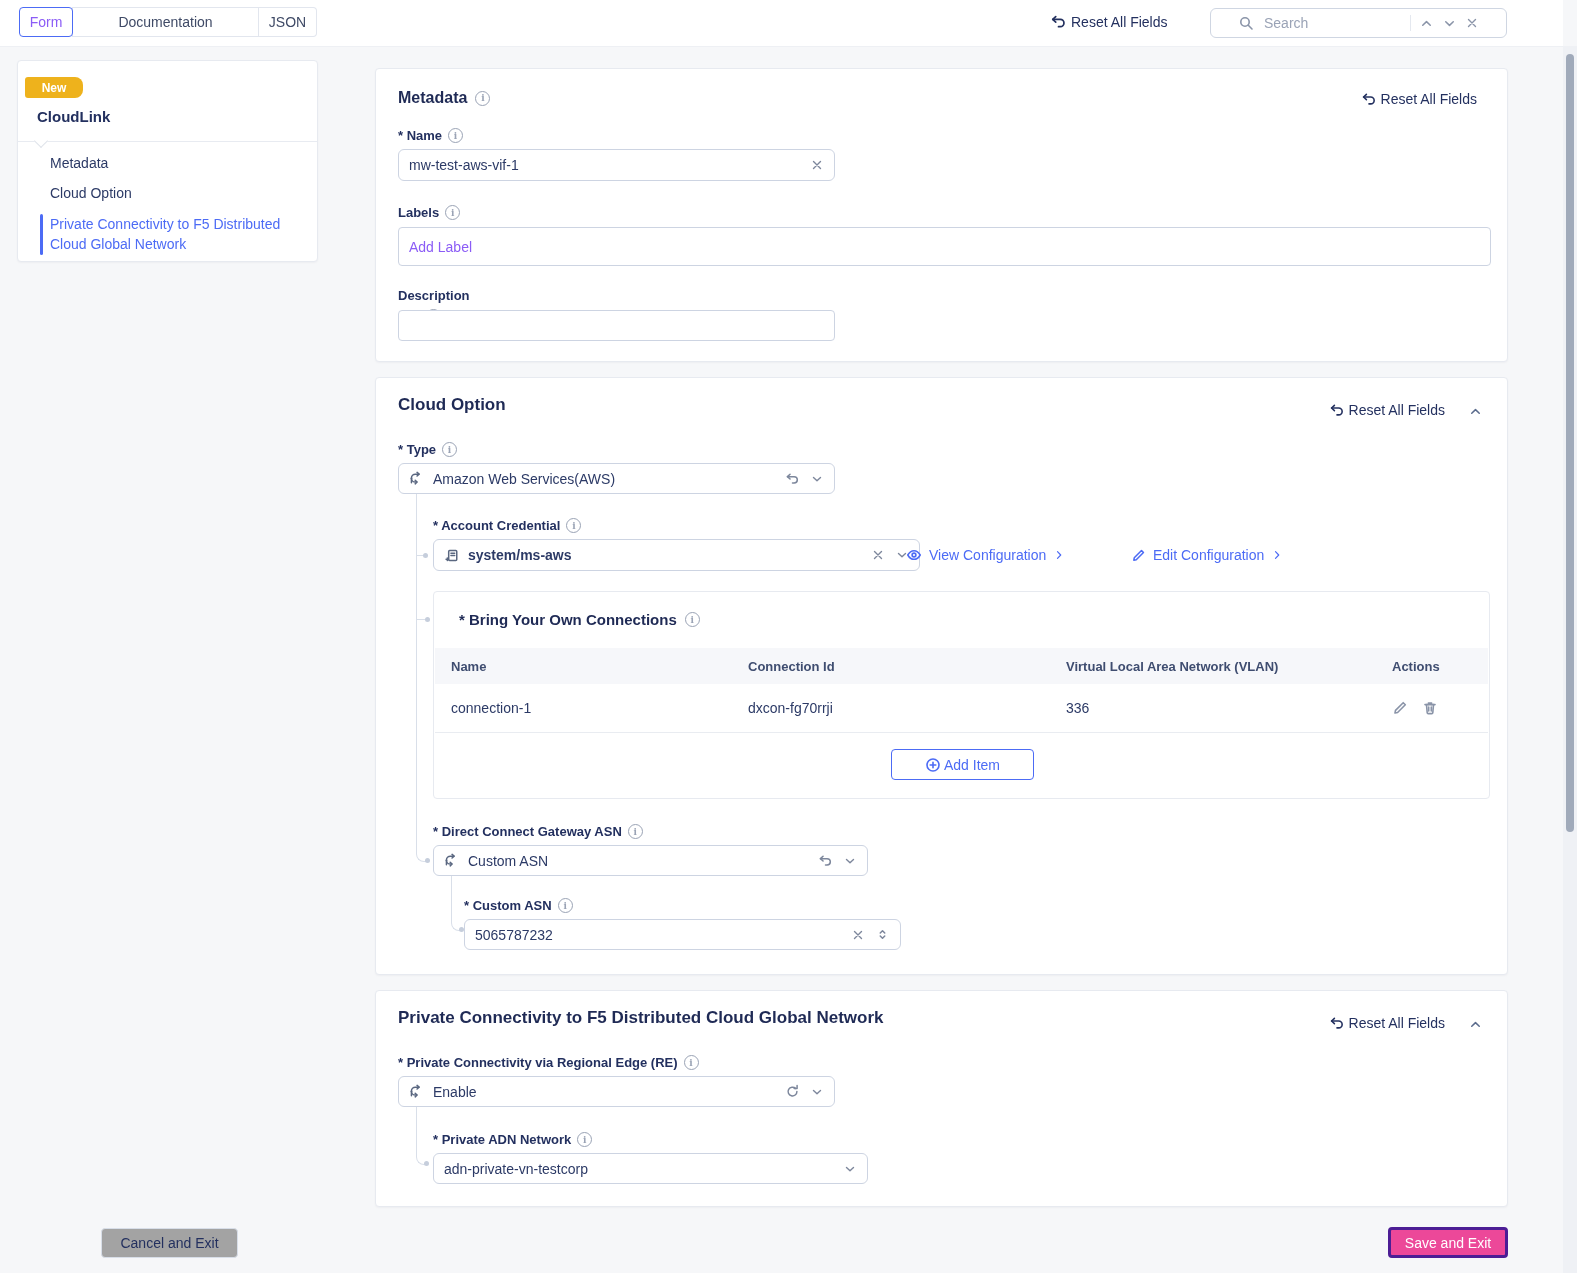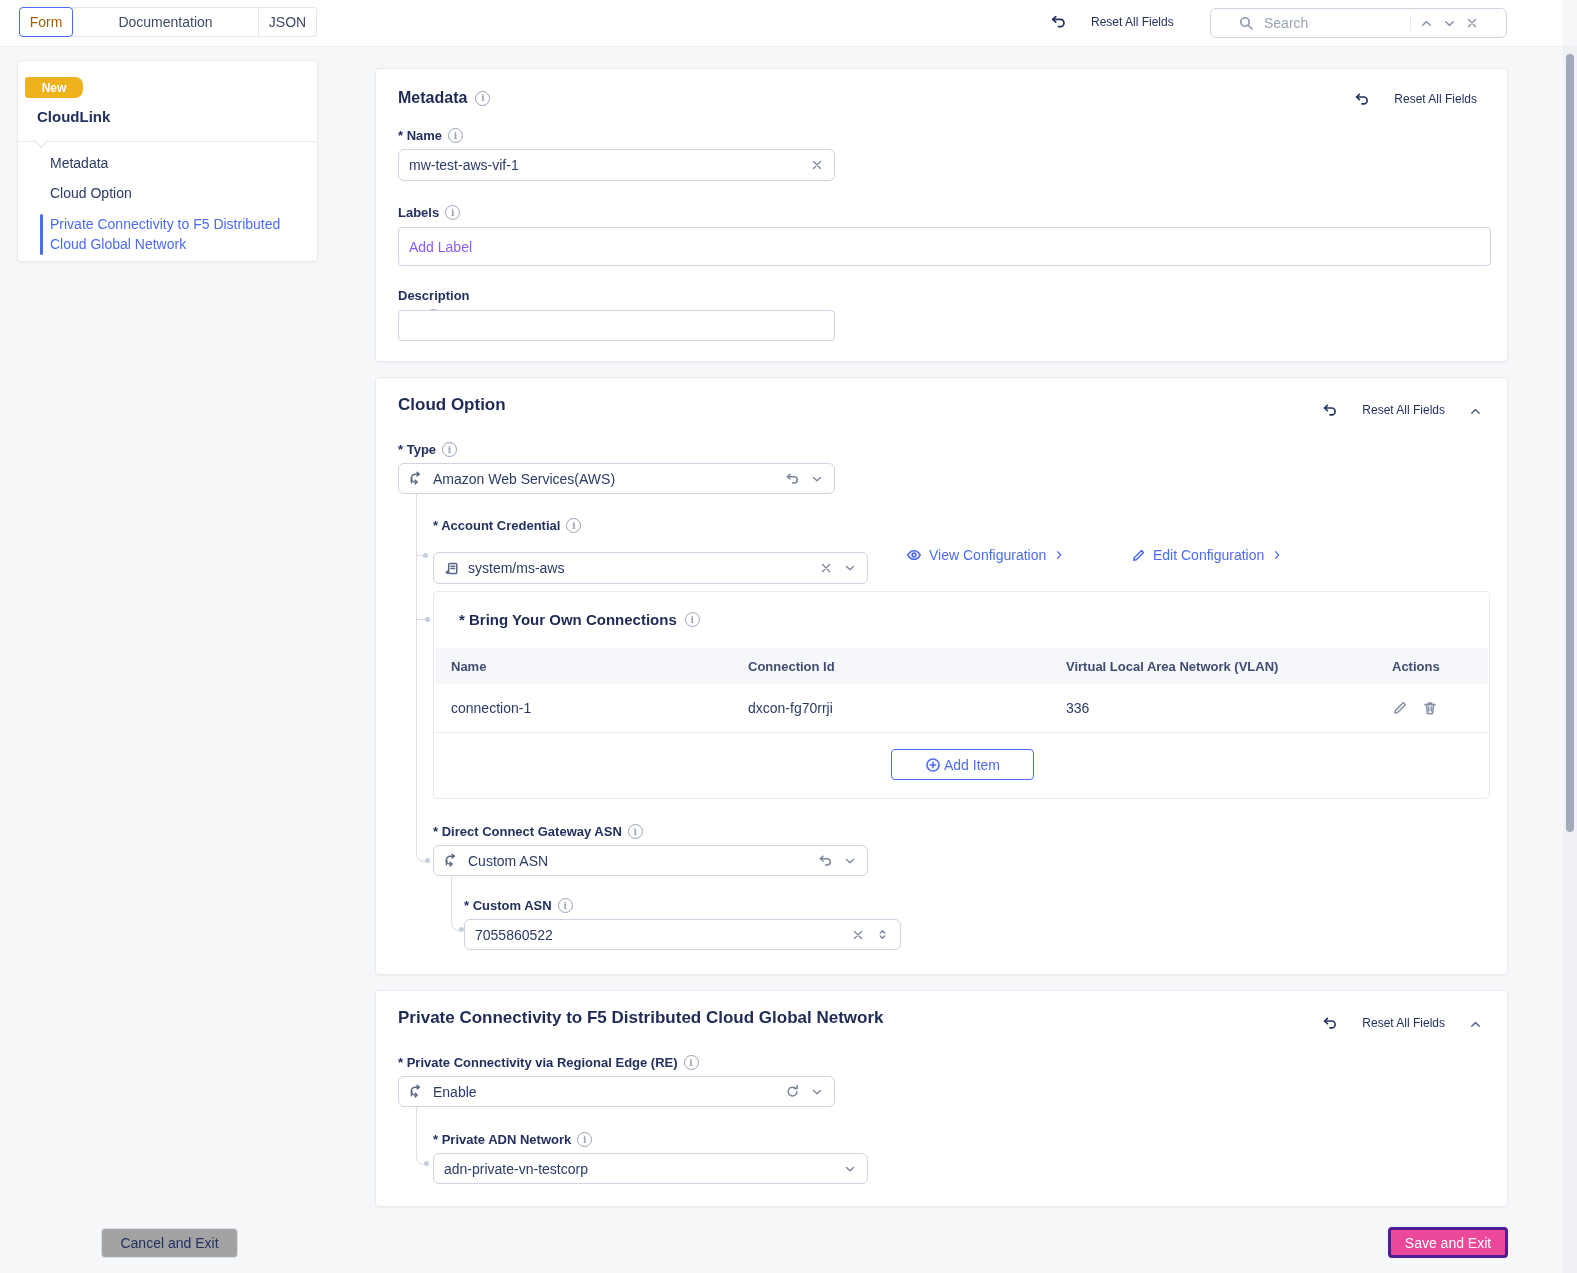--- a/index.html
+++ b/index.html
@@ -4,24 +4,24 @@
 <style>
   html,body{margin:0;padding:0;}
   body{font-family:"Liberation Sans",sans-serif;background:#f6f7f9;}
   .page{position:relative;width:1577px;height:1273px;overflow:hidden;background:#f6f7f9;}
   .abs{position:absolute;}
   svg.ic{stroke:currentColor;fill:none;stroke-width:1.6;stroke-linecap:round;stroke-linejoin:round;display:block;}
   
   .topbar{position:absolute;top:0;left:0;width:1563px;height:46px;background:#fff;border-bottom:1px solid #eef0f4;}
   .tabgroup{position:absolute;left:19px;top:7px;display:flex;height:30px;font-size:14px;}
   .tab{display:flex;align-items:center;justify-content:center;box-sizing:border-box;cursor:pointer;background:#fff;color:#3f4a66;}
-  .tab-form{width:54px;border:1px solid #4c6bf5;border-radius:4px;color:#a16207;z-index:2;}
+  .tab-form{width:54px;border:1px solid #4c6bf5;border-radius:4px;color:#8b5cf6;z-index:2;}
   .tab-doc{width:187px;border:1px solid #e2e6ee;margin-left:-1px;}
   .tab-json{width:58px;border:1px solid #e2e6ee;border-left:none;border-radius:0 4px 4px 0;}
-  .resetlink{display:flex;align-items:center;gap:24px;color:#23305f;font-size:12px;cursor:pointer;white-space:nowrap;}
+  .resetlink{display:flex;align-items:center;gap:4px;color:#23305f;font-size:14px;cursor:pointer;white-space:nowrap;}
   .searchbox{position:absolute;left:1210px;top:8px;width:297px;height:30px;border:1px solid #cfd6e2;border-radius:6px;background:#fff;display:flex;align-items:center;box-sizing:border-box;padding:0 27px;gap:8px;}
   .searchbox input{border:none;outline:none;flex:1;font-size:14px;color:#2c3a66;font-family:"Liberation Sans",sans-serif;background:transparent;min-width:0;}
   .searchbox input::placeholder{color:#9aa3b6;}
   .vsep{width:1px;height:16px;background:#e4e8ef;}
   .sicon{color:#8a94a8;cursor:pointer;}
   
   .card{position:absolute;background:#fff;border:1px solid #e7eaf0;border-radius:4px;box-shadow:0 1px 2px rgba(20,30,60,.04);box-sizing:border-box;}
   .sec-title{font-weight:700;color:#1f2a55;display:flex;align-items:center;gap:8px;}
   .label{font-size:13px;font-weight:700;color:#23305f;display:flex;align-items:center;gap:6px;}
   .info{width:13px;height:13px;border:1px solid #9aa3b5;border-radius:50%;color:#9aa3b5;font-size:9px;display:flex;align-items:center;justify-content:center;flex:0 0 auto;cursor:pointer;font-family:"DejaVu Serif",serif;}
@@ -248,21 +248,21 @@
     <div class="hstub" style="left:40px;top:177px;width:8px;"></div>
     <div class="dot" style="left:47px;top:175px;"></div>
     <div class="hstub" style="left:40px;top:241px;width:10px;"></div>
     <div class="dot" style="left:49px;top:239px;"></div>
     <div class="dot" style="left:49px;top:480px;"></div>
 
     <div class="label abs" style="left:57px;top:140px;">
       <span>* Account Credential</span>
       <span class="info"></span>
     </div>
-    <div class="select" style="left:57px;top:174px;width:435px;height:32px;">
+    <div class="select" style="left:57px;top:161px;width:487px;height:32px;font-weight:bold;">
       <svg class="ic selicon" width="15" height="15" viewBox="0 0 16 16">
           <use href="#sym-ref"></use>
         </svg>
       <span>system/ms-aws</span>
       <span class="rIcons">
         <svg class="ic" width="14" height="14" viewBox="0 0 16 16">
             <use href="#sym-close"></use>
           </svg>
         <svg class="ic" width="14" height="14" viewBox="0 0 16 16">
             <use href="#sym-chevdown"></use>
@@ -340,21 +340,21 @@
     </div>
 
     <div class="vline corner" style="left:75px;top:498px;width:9px;height:54px;"></div>
     <div class="dot" style="left:83px;top:549px;"></div>
 
     <div class="label abs" style="left:88px;top:520px;">
       <span>* Custom ASN</span>
       <span class="info"></span>
     </div>
     <div class="input" style="left:88px;top:541px;width:437px;height:31px;">
-      <span>7055860522</span>
+      <span>5065787232</span>
       <span class="rIcons">
         <svg class="ic" width="14" height="14" viewBox="0 0 16 16">
             <use href="#sym-close"></use>
           </svg>
         <svg class="ic" width="15" height="15" viewBox="0 0 16 16">
             <use href="#sym-spinner"></use>
           </svg>
       </span>
     </div>
   </div>

